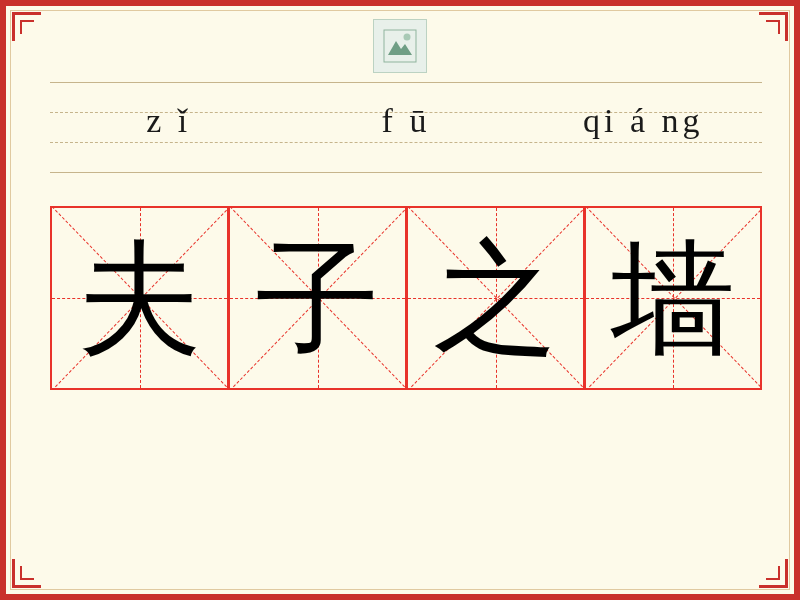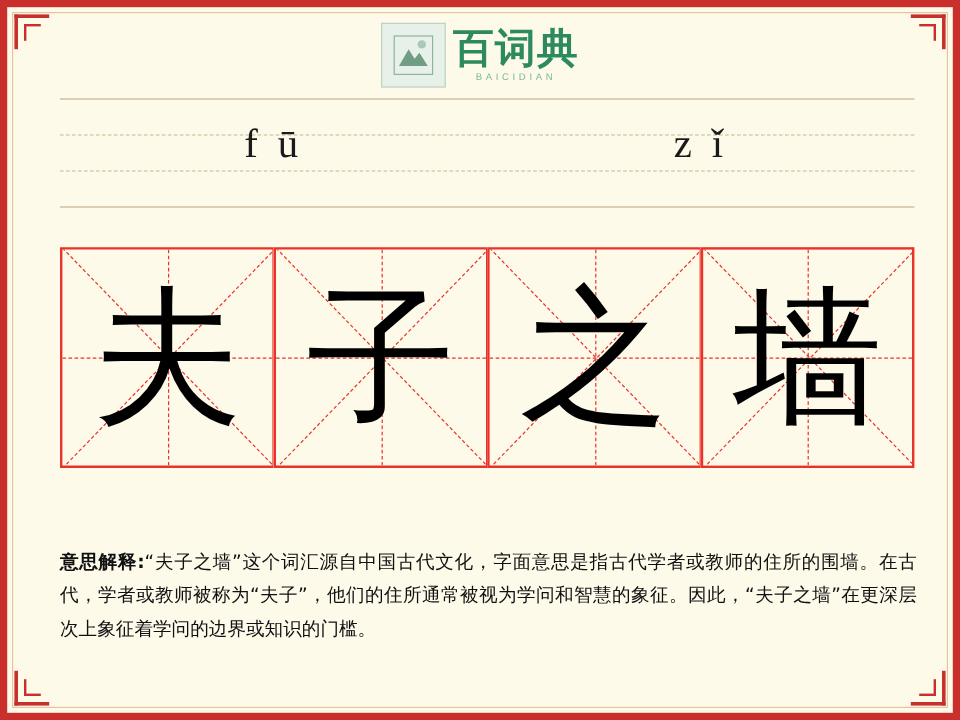--- a/index.html
+++ b/index.html
@@ -222,34 +222,31 @@
   <div class="corner br"></div>
 
   <div class="logo">
     <div class="logo-mark">
       <svg width="34" height="34" viewBox="0 0 34 34" aria-hidden="true">
         <rect x="1" y="1" width="32" height="32" fill="none" stroke="#8fb49d" stroke-width="1"></rect>
         <path d="M5 26 L13 12 L18 20 L22 15 L29 26 Z" fill="#6f9e85"></path>
         <circle cx="24" cy="8" r="3.5" fill="#a8c9b5"></circle>
       </svg>
     </div>
-    <div class="logo-text">
-      <div class="logo-cn">百词典</div>
-      <div class="logo-en">BAICIDIAN</div>
-    </div>
   </div>
 
   <div class="pinyin-block">
     <div class="staff-line l1"></div>
     <div class="staff-line l2"></div>
     <div class="staff-line l3"></div>
     <div class="staff-line l4"></div>
     <div class="pinyin-row">
+      <div class="pinyin-cell">z ǐ</div>
       <div class="pinyin-cell">f ū</div>
-      <div class="pinyin-cell">z ǐ</div>
+      <div class="pinyin-cell">qi á ng</div>
     </div>
   </div>
 
   <div class="char-grid">
     <div class="char-cell">
       <div class="h"></div>
       <div class="v"></div>
       <div class="d1"></div>
       <div class="d2"></div>
       <div class="char-glyph">夫</div>
@@ -270,16 +267,13 @@
     </div>
     <div class="char-cell">
       <div class="h"></div>
       <div class="v"></div>
       <div class="d1"></div>
       <div class="d2"></div>
       <div class="char-glyph">墙</div>
     </div>
   </div>
 
-  <div class="explain">
-    <b>意思解释:</b><span>“夫子之墙”这个词汇源自中国古代文化，字面意思是指古代学者或教师的住所的围墙。在古代，学者或教师被称为“夫子”，他们的住所通常被视为学问和智慧的象征。因此，“夫子之墙”在更深层次上象征着学问的边界或知识的门槛。</span>
-  </div>
 </div>
 
 </body></html>

